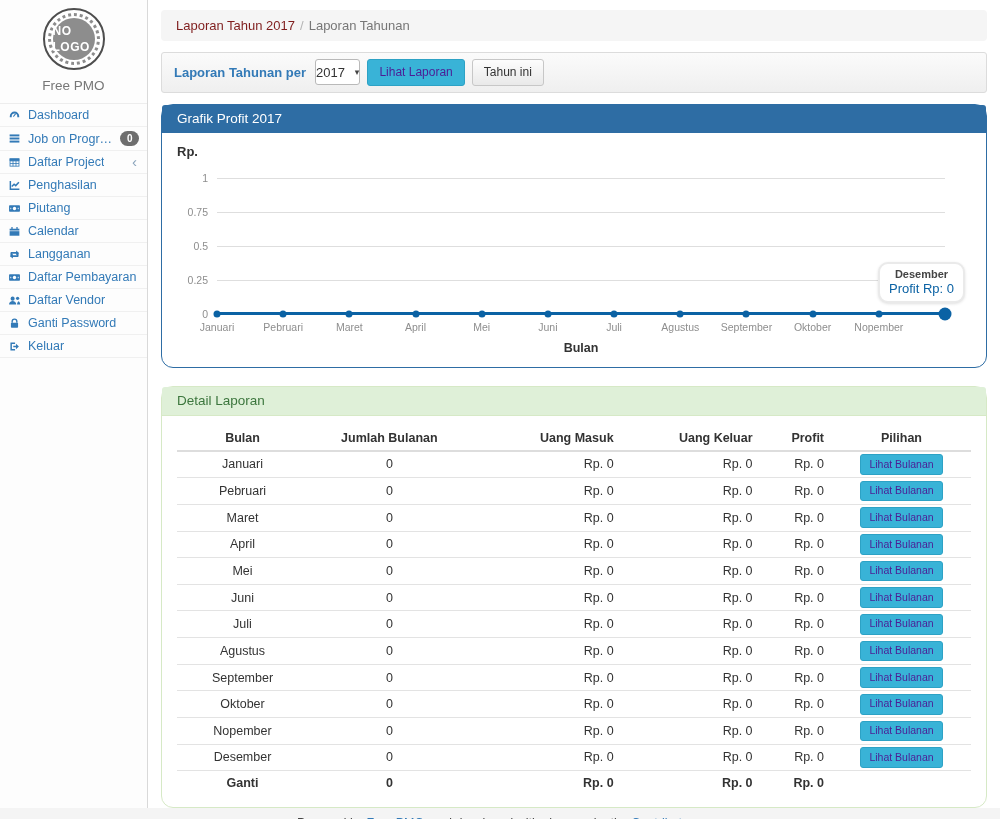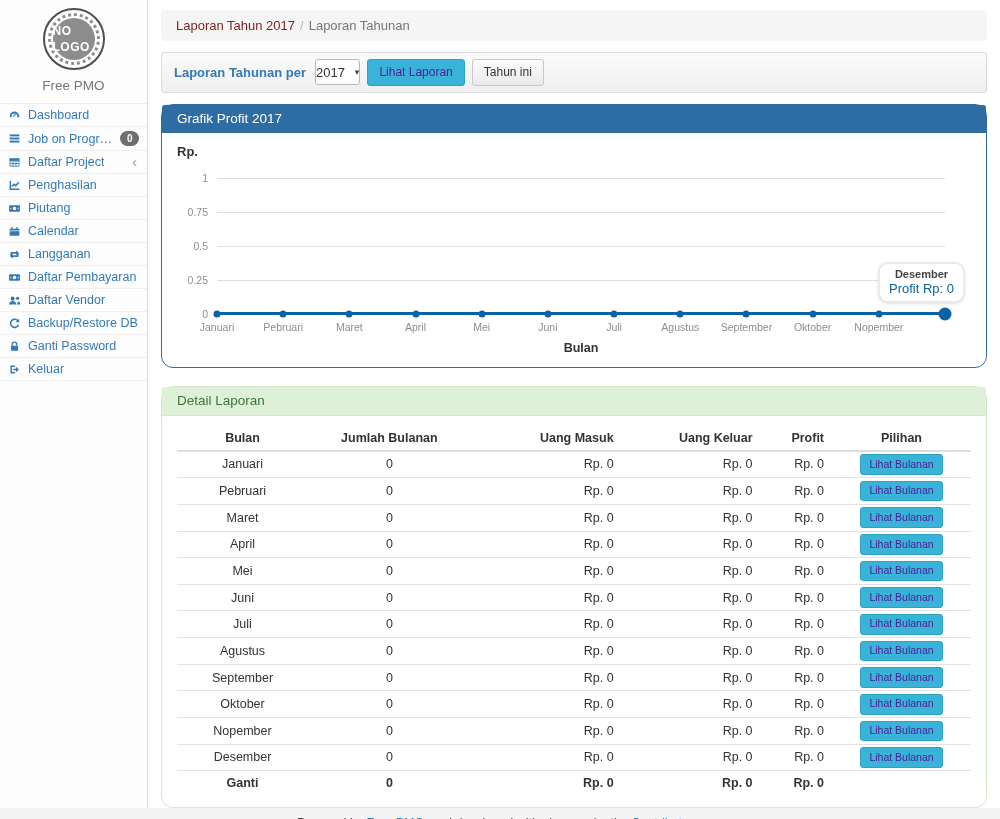--- a/index.html
+++ b/index.html
@@ -200,29 +200,20 @@
         <div class="menu-item">
           <span class="mi-icon">
             <svg viewBox="0 0 16 16">
               <circle cx="5.7" cy="5.7" r="2.5"></circle>
               <path d="M1.3 12.8c0-2.5 2-4.1 4.4-4.1s4.4 1.6 4.4 4.1z"></path>
               <circle cx="11.8" cy="5.3" r="2"></circle>
               <path d="M11.2 12.8c0-1.8.7-3.2 1.8-3.8 1.2.6 1.9 2 1.9 3.8z"></path>
             </svg>
           </span>
           <span class="mi-label">Daftar Vendor</span>
-        </div>
-        <div class="menu-item">
-          <span class="mi-icon">
-            <svg viewBox="0 0 16 16">
-              <path fill="none" stroke="currentColor" stroke-width="1.9" d="M12.8 9.7A5 5 0 1 1 12.5 5.2"></path>
-              <path d="M13.7 2.2v4.2H9.5z"></path>
-            </svg>
-          </span>
-          <span class="mi-label">Backup/Restore DB</span>
         </div>
         <div class="menu-item">
           <span class="mi-icon">
             <svg viewBox="0 0 16 16">
               <path fill="none" stroke="currentColor" stroke-width="1.7" d="M5.1 7.2V5.5a2.9 2.9 0 0 1 5.8 0v1.7"></path>
               <rect x="3.6" y="7" width="8.8" height="6.3" rx="1"></rect>
             </svg>
           </span>
           <span class="mi-label">Ganti Password</span>
         </div>

